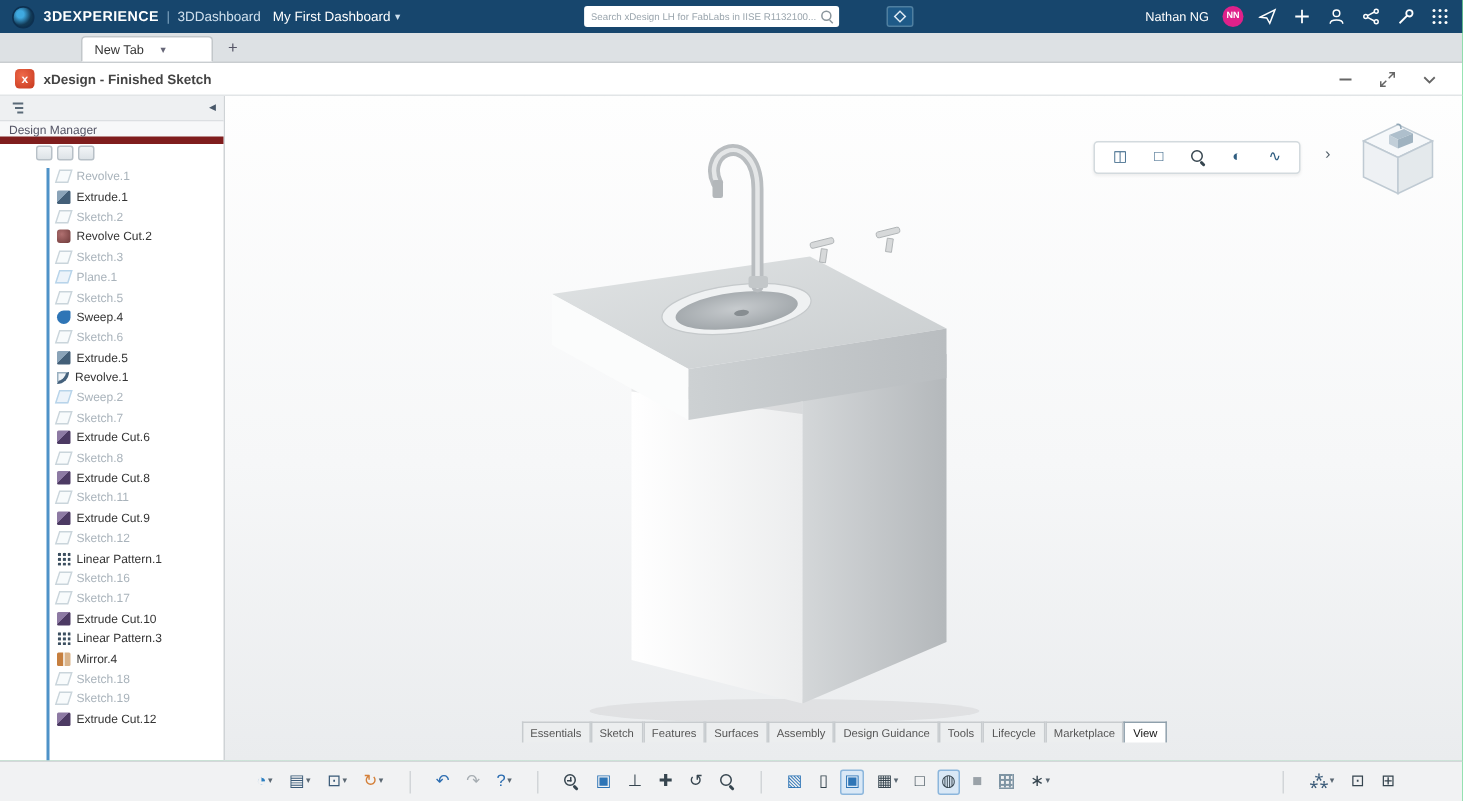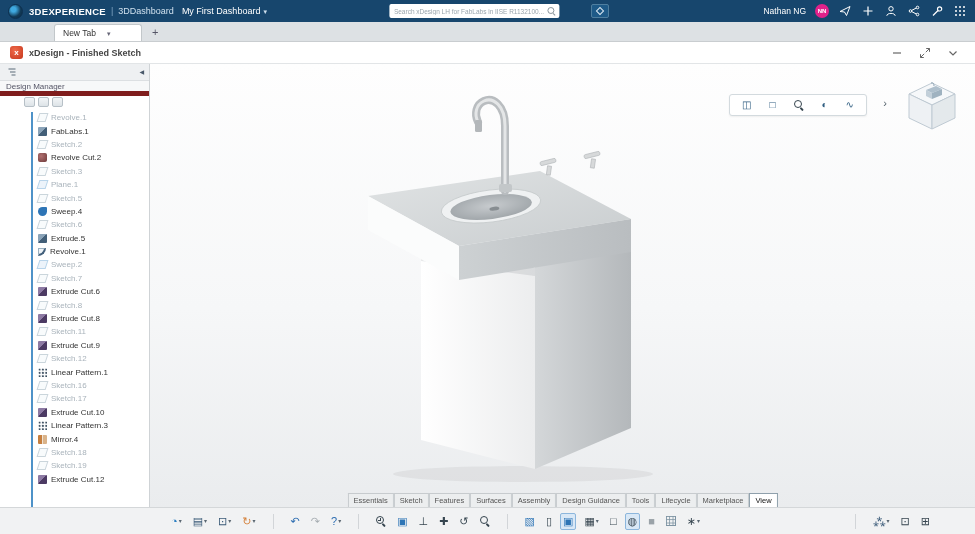--- a/index.html
+++ b/index.html
@@ -69,21 +69,21 @@
 .t-pattern{background:radial-gradient(circle at 1.6px 1.6px,#3c4f60 1px,transparent 1.3px);background-size:3.3px 3.3px;}
 .t-mirror{background:linear-gradient(90deg,#c67f3f 0 44%,#f0e2d2 44% 56%,#d9b38a 56% 100%);border-radius:1px;}
 
 .viewport{flex:1;position:relative;background:linear-gradient(180deg,#fefefe 0%,#f6f7f8 55%,#eaecee 100%);min-width:0;overflow:hidden;}
 .model{position:absolute;left:178px;top:12px;}
 .vp-toolbar{position:absolute;right:108px;top:30px;background:#fff;border:1px solid #d3dade;border-radius:3px;height:22px;display:flex;align-items:center;gap:12px;padding:0 9px;box-shadow:0 1px 2px rgba(0,0,0,.06);}
 .vp-toolbar .tb-glyph{font-size:10px;color:#2f5d80;}
 .vp-chevron{position:absolute;right:88px;top:33px;font-size:11px;color:#55626c;}
 .vp-chevron::before{content:"›";}
 .viewcube{position:absolute;right:12px;top:10px;}
-.bottom-tabs{position:absolute;bottom:0;left:50%;transform:translateX(-50%);display:flex;align-items:flex-end;}
+.bottom-tabs{position:absolute;bottom:12px;left:50%;transform:translateX(-50%);display:flex;align-items:flex-end;}
 .btab{font-size:7.5px;color:#555;background:#eceeef;border:1px solid #c7cbce;border-bottom:none;padding:2px 5px;white-space:nowrap;}
 .btab.active{background:#fff;border-color:#8fa0ac;color:#111;}
 
 .toolbar{height:27px;background:#f1f2f3;border-top:1px solid #d4d7d9;display:flex;align-items:center;padding:0 42px 0 168px;gap:5px;flex:0 0 auto;}
 .tb-item{display:inline-flex;align-items:center;gap:1px;padding:2px;border:1px solid transparent;border-radius:2px;}
 .tb-glyph{font-size:11px;color:#36454f;line-height:1;}
 .tb-caret{font-size:6px;color:#5a6772;line-height:1;}
 .tb-caret::before{content:"▾";}
 .tb-item.tb-active{background:#d9e8f6;border-color:#8cb6dc;}
 .tb-item.tb-muted{opacity:.4;}
@@ -212,21 +212,21 @@
         <span class="badge"></span>
         <span class="badge"></span>
       </div>
       <div class="tree" id="tree">
           <div class="tree-row muted">
             <span class="ticon t-sketch"></span>
             <span class="tlabel">Revolve.1</span>
           </div>
           <div class="tree-row">
             <span class="ticon t-extrude"></span>
-            <span class="tlabel">FabLabs.1</span>
+            <span class="tlabel">Extrude.1</span>
           </div>
           <div class="tree-row muted">
             <span class="ticon t-sketch"></span>
             <span class="tlabel">Sketch.2</span>
           </div>
           <div class="tree-row">
             <span class="ticon t-revolve-cut"></span>
             <span class="tlabel">Revolve Cut.2</span>
           </div>
           <div class="tree-row muted">

